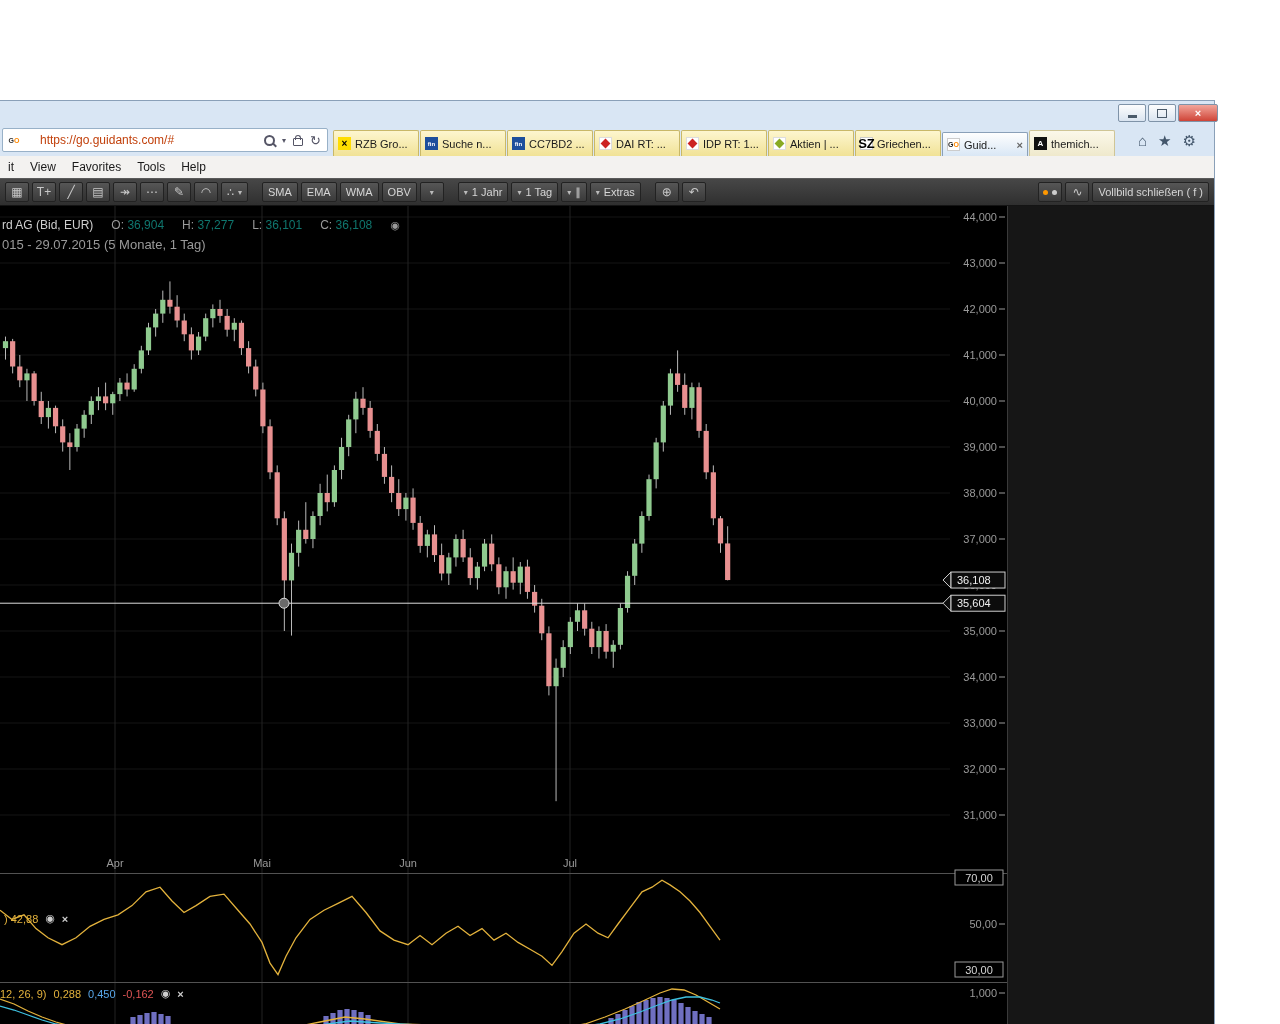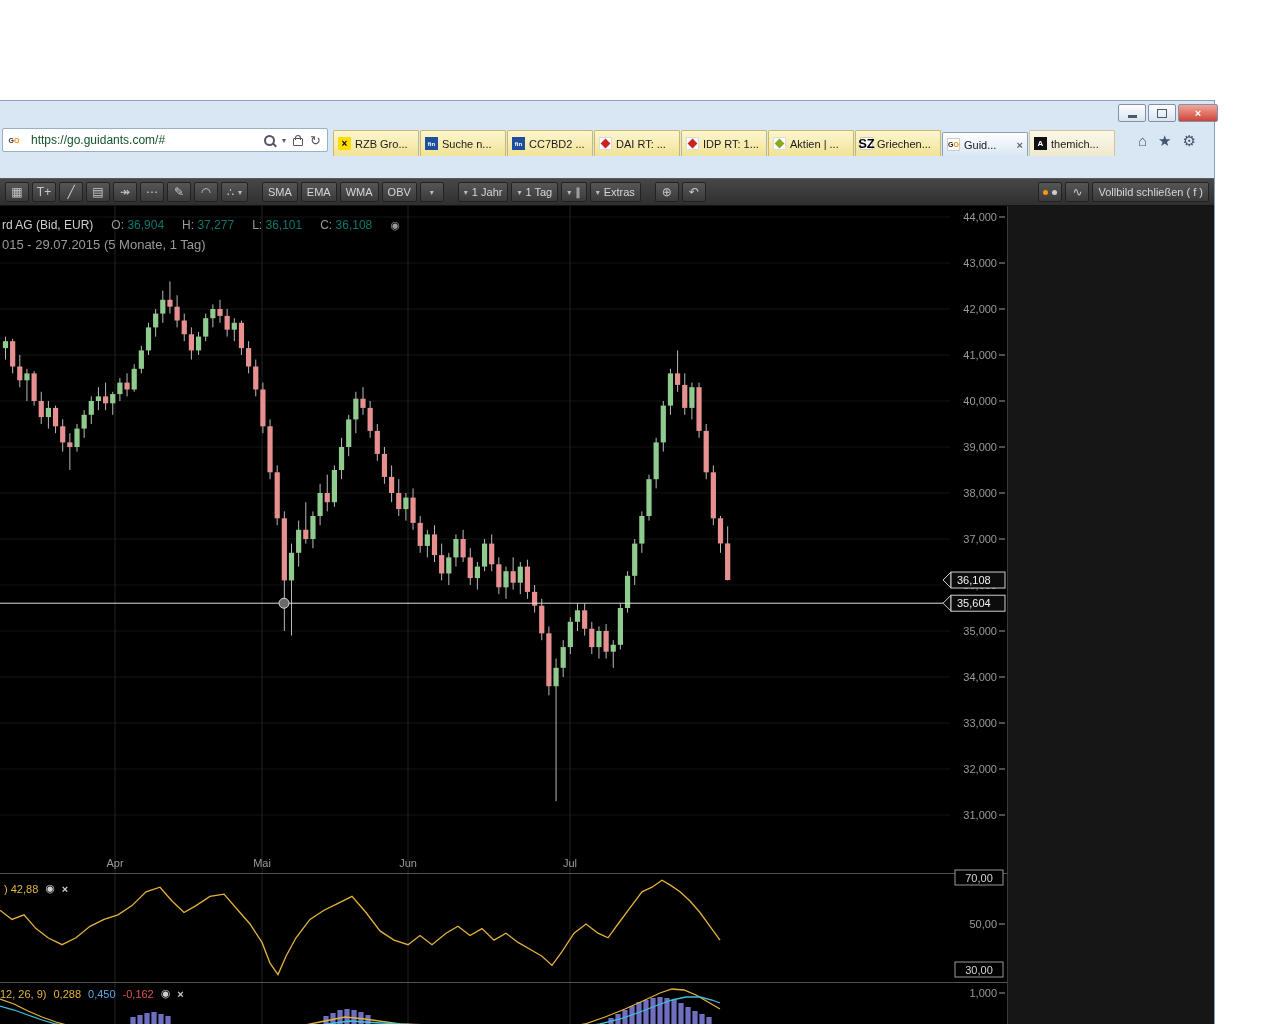--- a/index.html
+++ b/index.html
@@ -19,21 +19,21 @@
   .ico-restore{width:8px;height:7px;border:1px solid #4a5a6a;background:transparent}
   .ico-close{color:#fff;font-size:11px;font-weight:bold;line-height:1}
 
   
   .navbar{position:absolute;left:0;top:24px;width:100%;height:31px}
   .address-bar{position:absolute;left:2px;top:3px;width:326px;height:24px;background:#fff;
     border:1px solid #98b1c8;border-radius:2px;display:flex;align-items:center;padding:0 4px;box-sizing:border-box}
   .url-favicon{width:14px;height:14px;display:flex;align-items:center;justify-content:center;
     font-size:7px;font-weight:bold;color:#333;flex:0 0 auto}
   .url-favicon b{color:#f80}
-  .url-text{flex:1;font-size:12px;color:#14532d;margin-left:10px;white-space:nowrap;overflow:hidden}
+  .url-text{flex:1;font-size:12px;color:#c2410c;margin-left:19px;white-space:nowrap;overflow:hidden}
   .addr-icons{display:flex;align-items:center;gap:7px;color:#556;flex:0 0 auto;padding-right:2px}
   .ico-mag{width:7px;height:7px;border:2px solid #556;border-radius:50%;position:relative;display:inline-block}
   .ico-mag::after{content:'';position:absolute;width:5px;height:2px;background:#556;transform:rotate(45deg);right:-4px;bottom:-2px}
   .dd-arrow{font-size:8px;color:#556}
   .ico-lock{width:8px;height:6px;border:1px solid #556;border-radius:1px;position:relative;display:inline-block;margin-top:4px}
   .ico-lock::before{content:'';position:absolute;top:-4px;left:1px;width:4px;height:4px;border:1px solid #556;border-bottom:none;border-radius:3px 3px 0 0}
   .ico-refresh{font-size:13px;color:#556;line-height:1}
 
   
   .tabs{position:absolute;left:333px;top:3px;display:flex;gap:1px;height:28px;align-items:flex-end}
@@ -81,21 +81,21 @@
   .side-zone{position:absolute;left:1007px;top:0;width:207px;height:100%;background:#161616;border-left:1px solid #3a3a3a}
   svg text{font-family:"Liberation Sans",sans-serif}
 
   .instr-header{position:absolute;left:2px;top:12px;font-size:12px;color:#9a9a9a;display:flex;gap:18px;align-items:center}
   .instr-header .nm{color:#cfcfcf}
   .instr-header .val{color:#0f766e}
   .instr-range{position:absolute;left:2px;top:31px;font-size:13px;color:#9a9a9a}
   .eye{color:#9a9a9a;font-size:11px}
 
   .ind-header{position:absolute;font-size:11px;display:flex;gap:7px;align-items:center}
-  .rsi-header{left:4px;top:676px}
+  .rsi-header{left:4px;top:706px}
   .macd-header{left:0px;top:781px}
   .yellow{color:#e3b23c}
   .blue{color:#58a6e8}
   .red{color:#e05555}
   .ind-ico{color:#cfcfcf;font-size:11px}
 </style>
 </head>
 <body>
 
 <div class="browser-window">
@@ -170,20 +170,27 @@
       </div>
     </div>
 
     <div class="nav-icons">
       <span>⌂</span>
       <span>★</span>
       <span>⚙</span>
     </div>
   </div>
 
+  <div class="menubar">
+    <span class="menu-item">it</span>
+    <span class="menu-item">View</span>
+    <span class="menu-item">Favorites</span>
+    <span class="menu-item">Tools</span>
+    <span class="menu-item">Help</span>
+  </div>
 
   <div class="appbar">
     <span class="tbtn icon">▦</span>
     <span class="tbtn icon">T+</span>
     <span class="tbtn icon">╱</span>
     <span class="tbtn icon">▤</span>
     <span class="tbtn icon">↠</span>
     <span class="tbtn icon">⋯</span>
     <span class="tbtn icon">✎</span>
     <span class="tbtn icon">◠</span>

